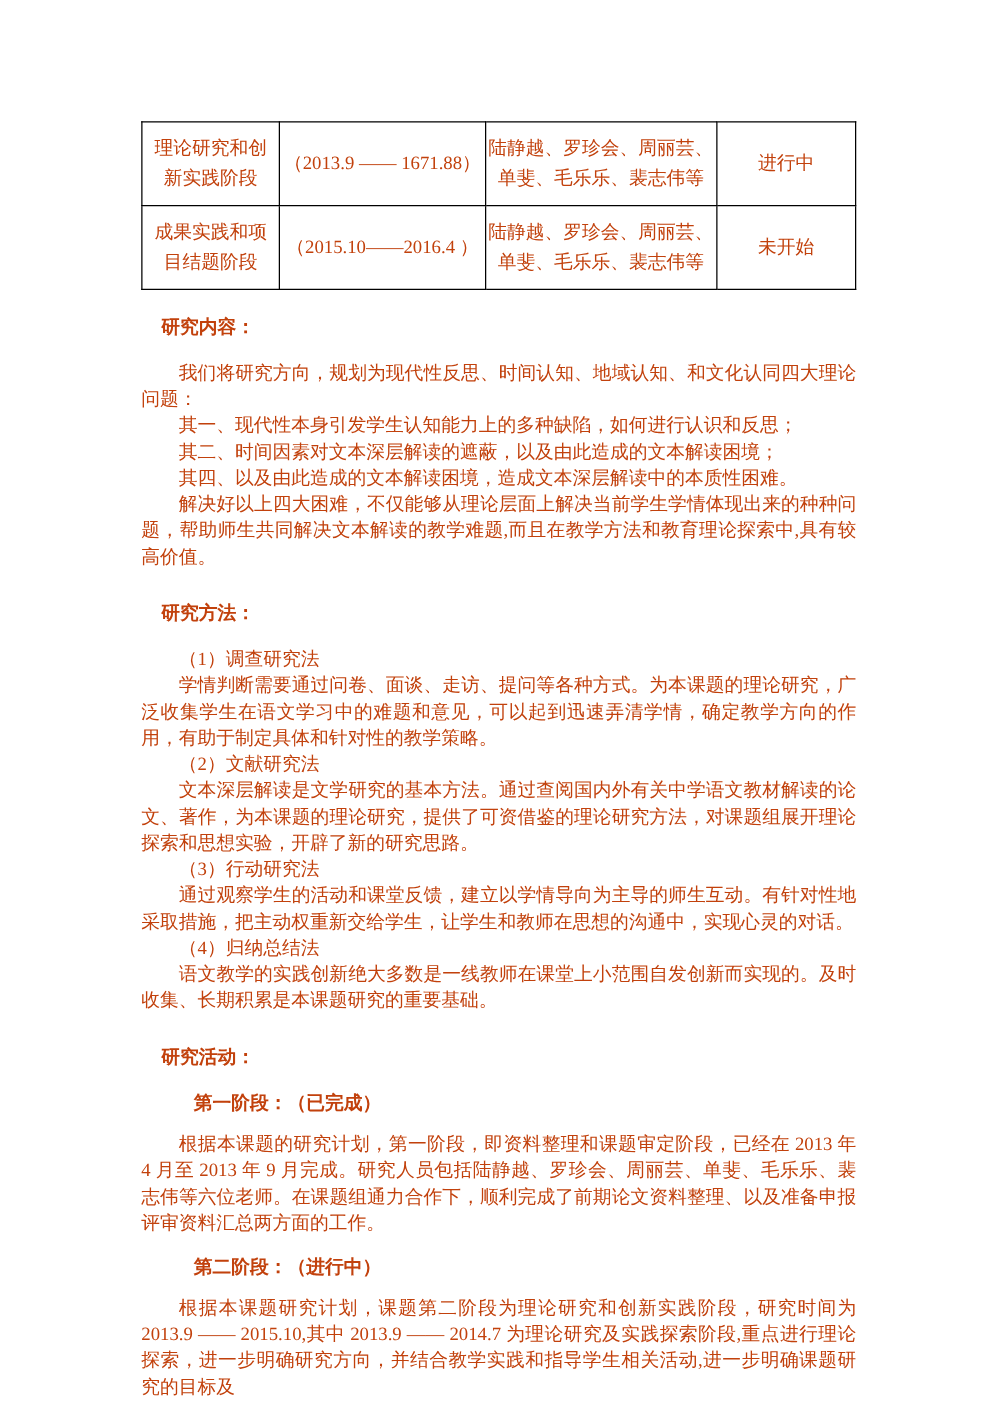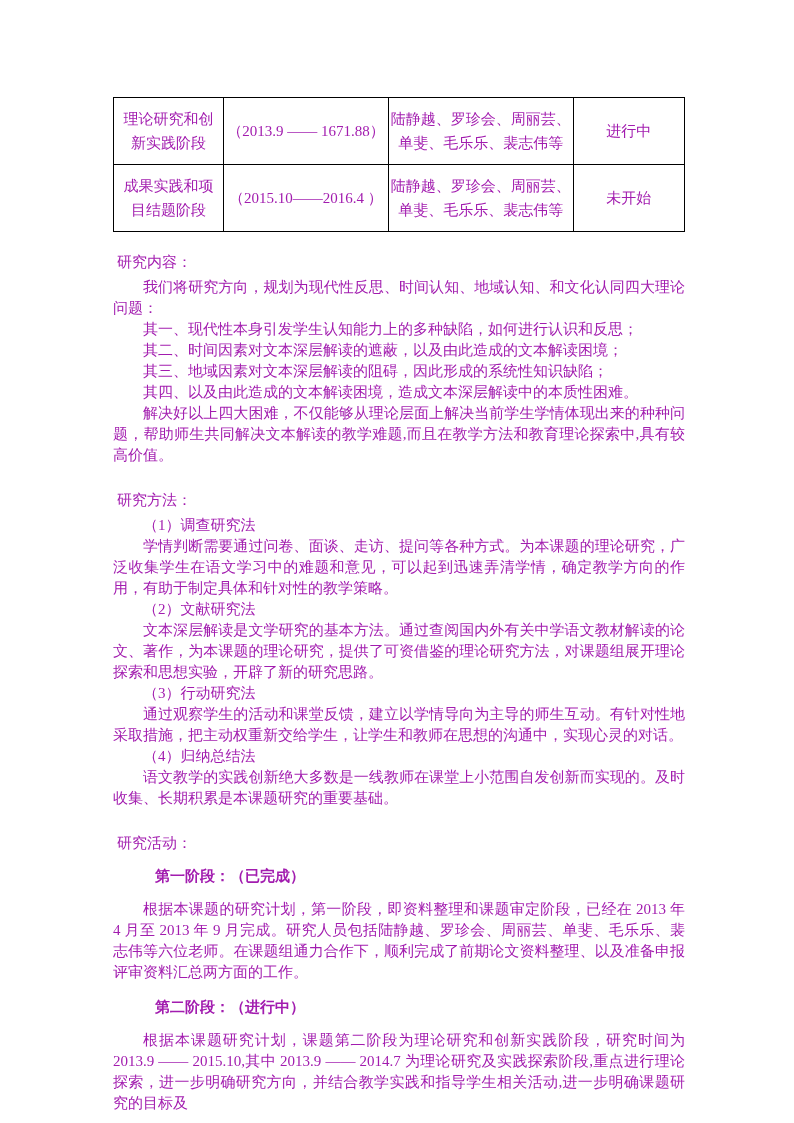--- a/index.html
+++ b/index.html
@@ -2,21 +2,21 @@
 <html><head>
 <meta charset="utf-8">
 <style>
   html, body { margin: 0; padding: 0; }
   body { background: #ffffff; }
   .page {
     position: relative;
     width: 794px;
     height: 1123px;
     background: #ffffff;
-    color: #a21caf;
+    color: #c2410c;
     font-family: "Liberation Serif", "DejaVu Serif", serif;
     overflow: hidden;
   }
   .content {
     position: absolute;
     left: 113px;
     top: 97px;
     width: 572px;
   }
   
@@ -36,24 +36,24 @@
     white-space: pre-line;
     overflow: hidden;
   }
   td.cell-members { padding: 0; }
   col.c1 { width: 19.3%; }
   col.c2 { width: 28.8%; }
   col.c3 { width: 32.4%; }
   col.c4 { width: 19.5%; }
   
   .section-heading {
-    font-weight: normal;
+    font-weight: bold;
     font-size: 15px;
     line-height: 21px;
-    margin: 4px;
+    margin: 16px;
   }
   .sec { margin-top: 24px; }
   .sec-first { margin-top: 20px; }
   p.para {
     margin: 0;
     font-size: 15px;
     line-height: 21px;
     text-align: justify;
     text-indent: 2em;
   }
@@ -103,21 +103,20 @@
           <td class="cell-status">未开始</td>
         </tr>
       </tbody>
     </table>
 
     <div class="sec sec-first">
       <div class="section-heading">研究内容：</div>
       <p class="para">我们将研究方向，规划为现代性反思、时间认知、地域认知、和文化认同四大理论问题：</p>
       <p class="para">其一、现代性本身引发学生认知能力上的多种缺陷，如何进行认识和反思；</p>
       <p class="para">其二、时间因素对文本深层解读的遮蔽，以及由此造成的文本解读困境；</p>
-      <p class="para">其三、地域因素对文本深层解读的阻碍，因此形成的系统性知识缺陷；</p>
       <p class="para">其四、以及由此造成的文本解读困境，造成文本深层解读中的本质性困难。</p>
       <p class="para">解决好以上四大困难，不仅能够从理论层面上解决当前学生学情体现出来的种种问题，帮助师生共同解决文本解读的教学难题,而且在教学方法和教育理论探索中,具有较高价值。</p>
     </div>
 
     <div class="sec">
       <div class="section-heading">研究方法：</div>
 
       <p class="para-title">（1）调查研究法</p>
       <p class="para">学情判断需要通过问卷、面谈、走访、提问等各种方式。为本课题的理论研究，广泛收集学生在语文学习中的难题和意见，可以起到迅速弄清学情，确定教学方向的作用，有助于制定具体和针对性的教学策略。</p>
 

